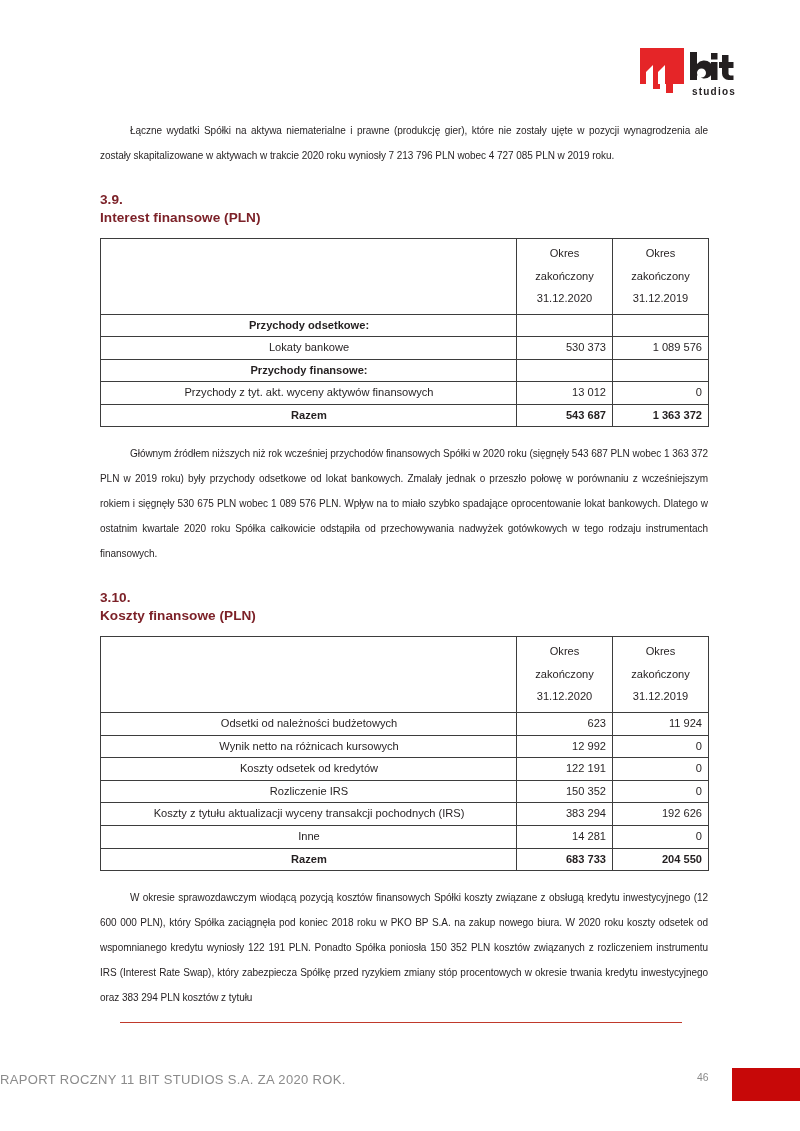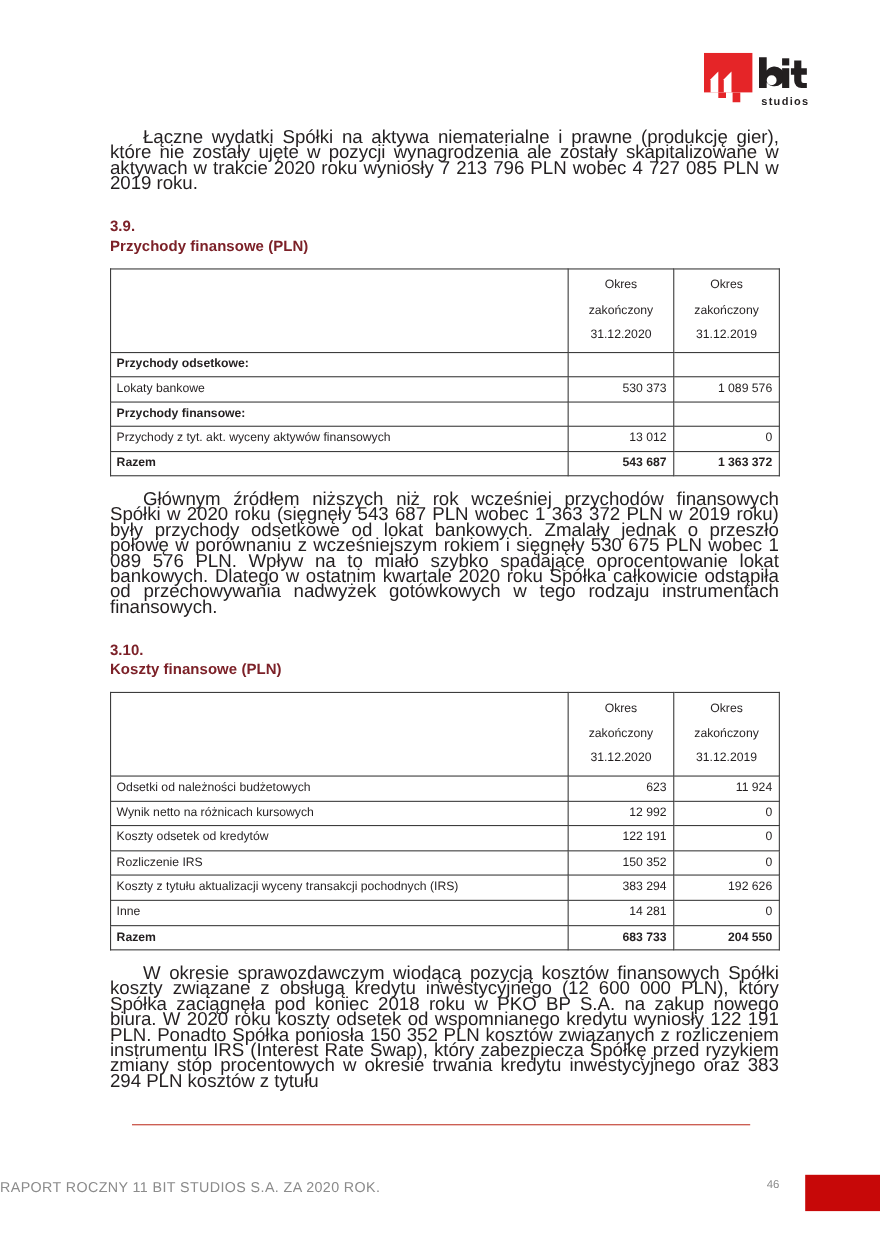--- a/index.html
+++ b/index.html
@@ -35,22 +35,22 @@
   
   .content {
     position: absolute;
     left: 100px;
     top: 118px;
     width: 608px;
   }
 
   p.body-text {
     margin: 0 0 0 0;
-    font-size: 17px;
-    line-height: 14px;
+    font-size: 10px;
+    line-height: 25px;
     text-align: justify;
     text-indent: 30px;
     letter-spacing: -0.05px;
     color: #231f20;
     -webkit-hyphens: none;
     hyphens: none;
   }
 
   h2.section-heading {
     font-size: 13.6px;
@@ -94,21 +94,21 @@
     box-sizing: border-box;
   }
   table.fin thead th.hdr-blank { border-right: 1px solid #3d3d3d; }
   table.fin thead th .hl { display: block; white-space: nowrap; text-align: center; }
 
   table.fin tbody td {
     height: 21.6px;
     line-height: 21.6px;
   }
   table.fin tbody td.label {
-    text-align: left;
+    text-align: center;
     padding: 0 4px 0 5px;
     white-space: nowrap;
   }
   table.fin tbody td.num {
     text-align: right;
     padding: 0 6px 0 4px;
     white-space: nowrap;
   }
   table.fin tbody tr.bold td { font-weight: bold; }
   table.fin tbody tr.total td { font-weight: bold; }
@@ -187,21 +187,21 @@
 </div>
 
 <div class="content">
 
   <p class="body-text">Łączne wydatki Spółki na aktywa niematerialne i prawne (produkcję gier), które nie zostały ujęte w pozycji wynagrodzenia ale zostały skapitalizowane w aktywach w trakcie 2020 roku wyniosły  7 213 796 PLN wobec 4 727 085 PLN w 2019 roku.</p>
 
   <div style="height:23px"></div>
 
   <h2 class="section-heading">
     <span class="num">3.9.</span>
-    <span class="ttl">Przychody finansowe (PLN)</span>
+    <span class="ttl">Interest finansowe (PLN)</span>
   </h2>
 
   <div style="height:11px"></div>
 
   <table class="fin">
     <colgroup>
       <col class="c-label">
         <col class="c-num">
         <col class="c-num">
     </colgroup>

